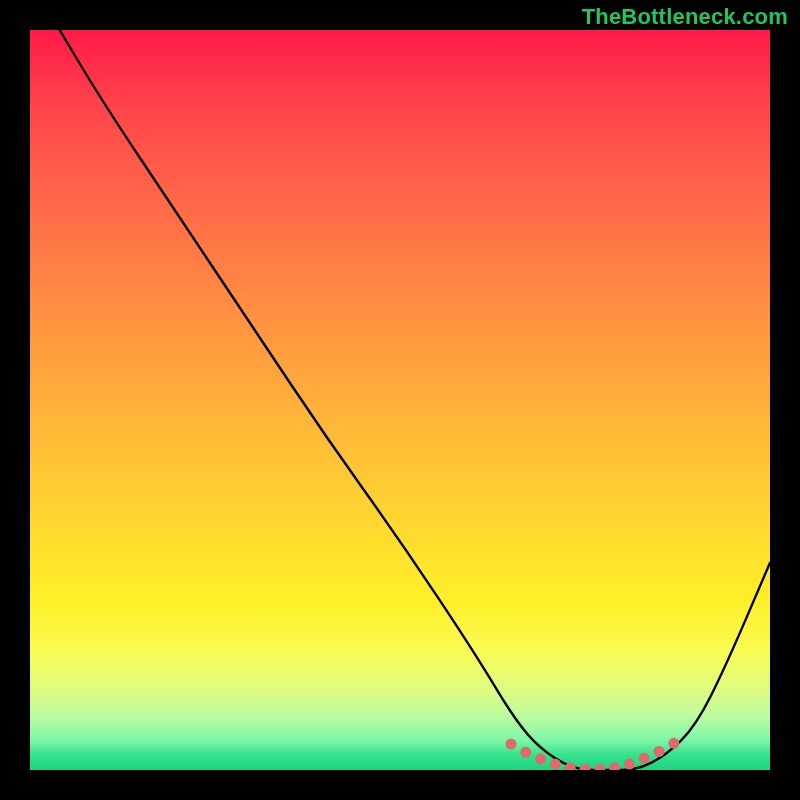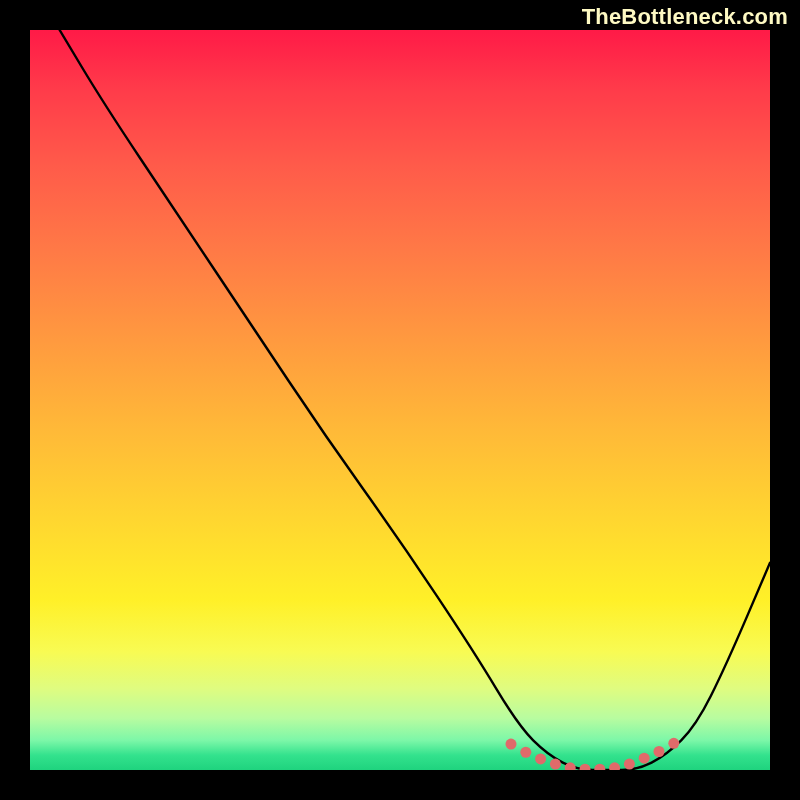--- a/index.html
+++ b/index.html
@@ -13,21 +13,21 @@
   }
   .frame {
     position: absolute;
     inset: 0;
     background: #000;
   }
   .watermark {
     position: absolute;
     top: 4px;
     right: 12px;
-    color: #fef9c3;
+    color: #22c55e;
     font-size: 22px;
     font-weight: 600;
     letter-spacing: 0.2px;
     z-index: 20;
     user-select: none;
   }
   .plot-area {
     position: absolute;
     left: 30px;
     top: 30px;

